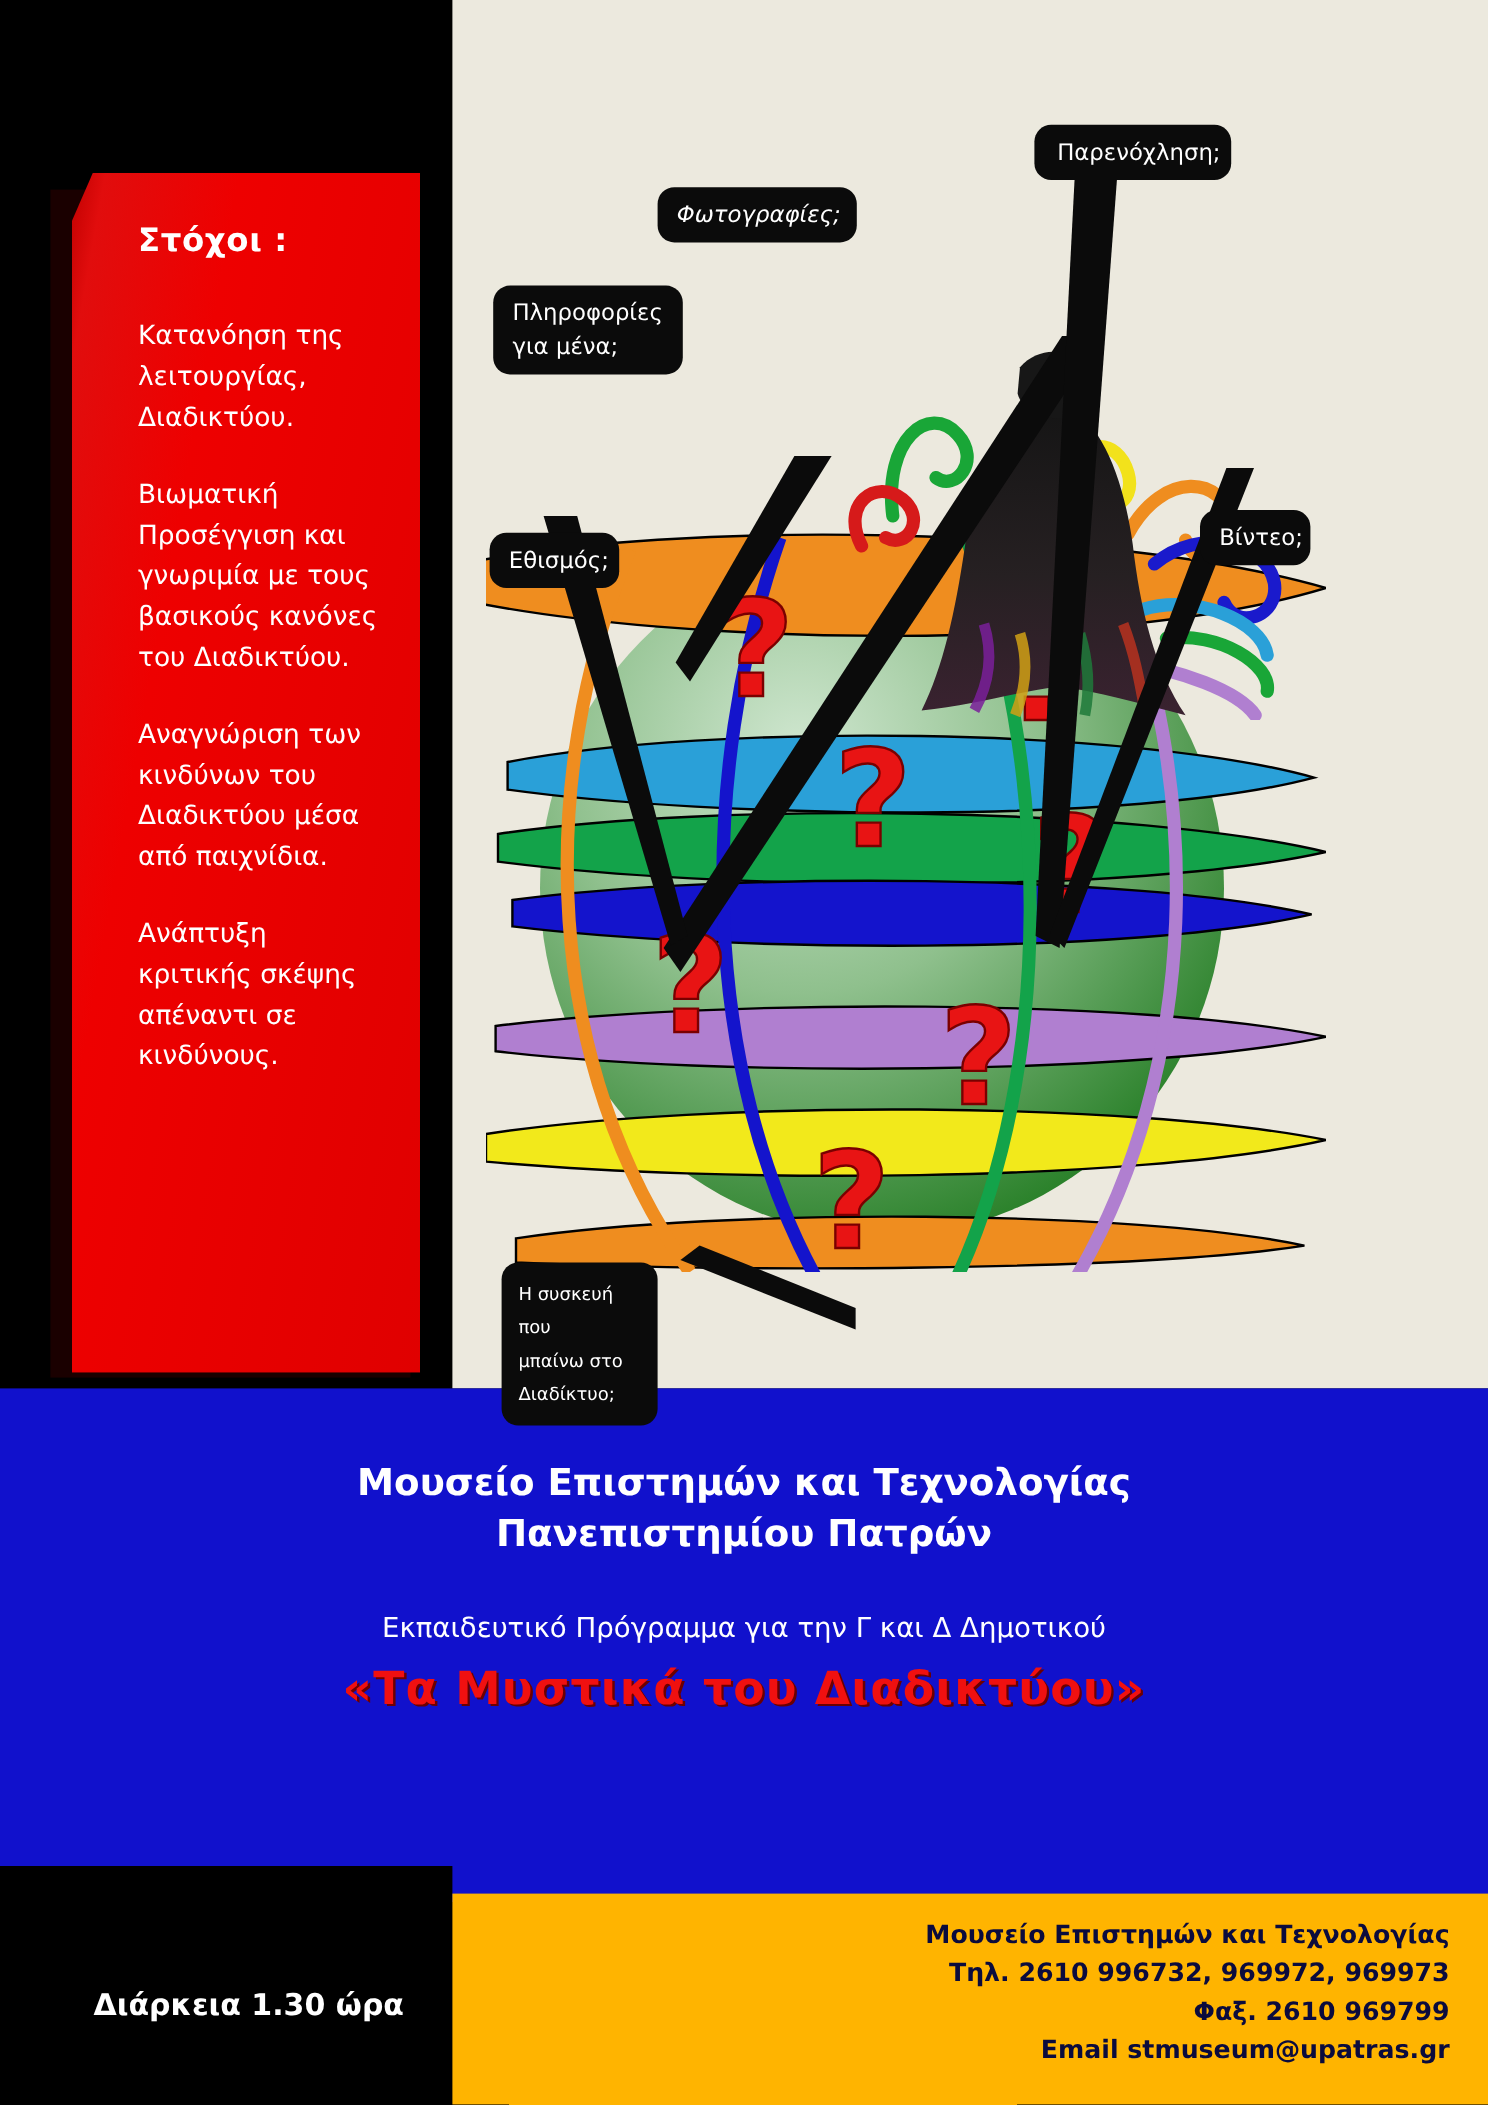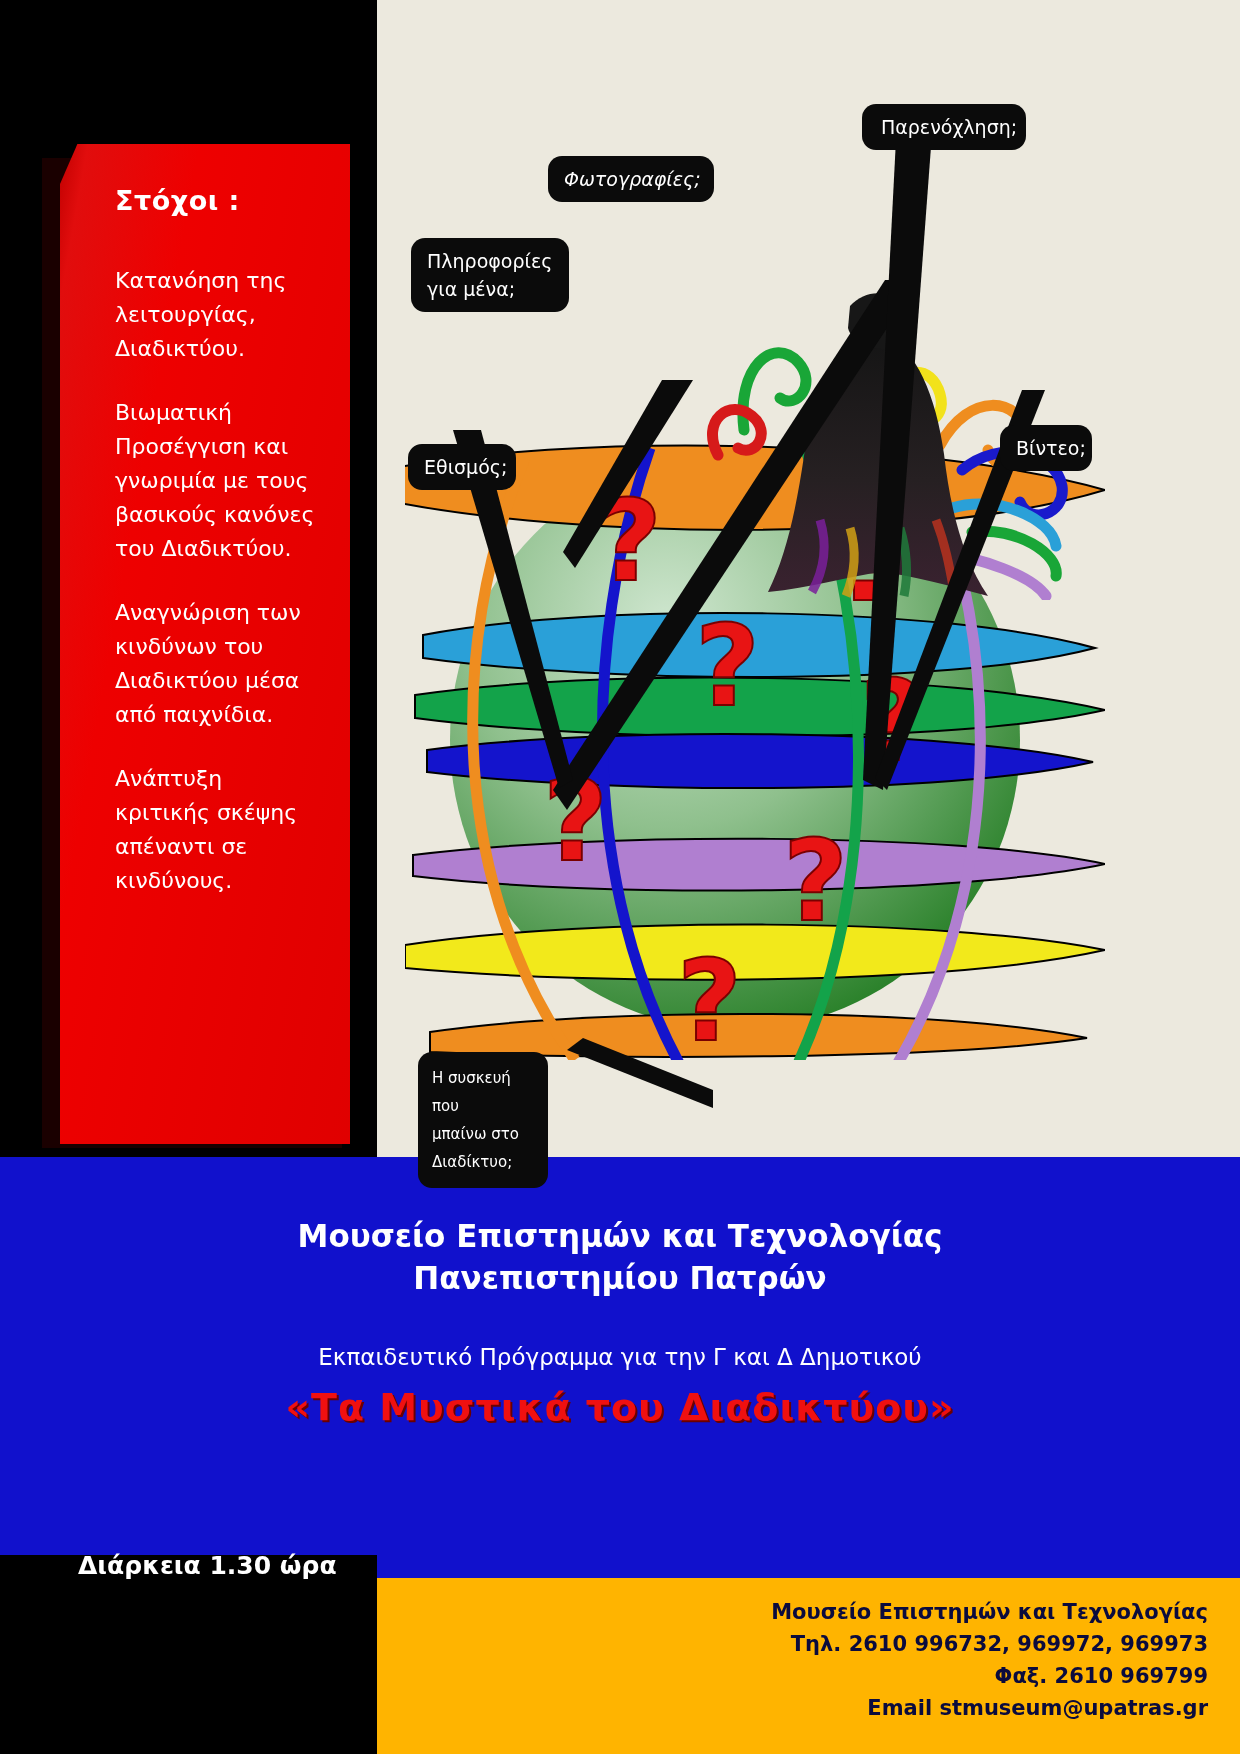--- a/index.html
+++ b/index.html
@@ -68,21 +68,21 @@
     position:absolute;left:0;top:228px;width:1240px;text-align:center;
     color:#f01010;font-size:38px;font-weight:bold;letter-spacing:1px;
     text-shadow:2px 2px 0 #6b0000;
   }
 
   
   .bottom-left{
     position:absolute;left:0;top:1555px;width:377px;height:199px;background:#000000;
   }
   .duration{
-    position:absolute;left:78px;top:1551px;width:300px;
+    position:absolute;left:78px;top:1656px;width:300px;
     color:#ffffff;font-size:25px;font-weight:bold;
   }
   .contact-box{
     position:absolute;left:377px;top:1578px;width:863px;height:176px;
     background:#ffb400;
   }
   .contact-lines{
     position:absolute;right:32px;top:18px;text-align:right;
     color:#0b0b3d;font-size:21px;line-height:32px;font-weight:bold;
   }

